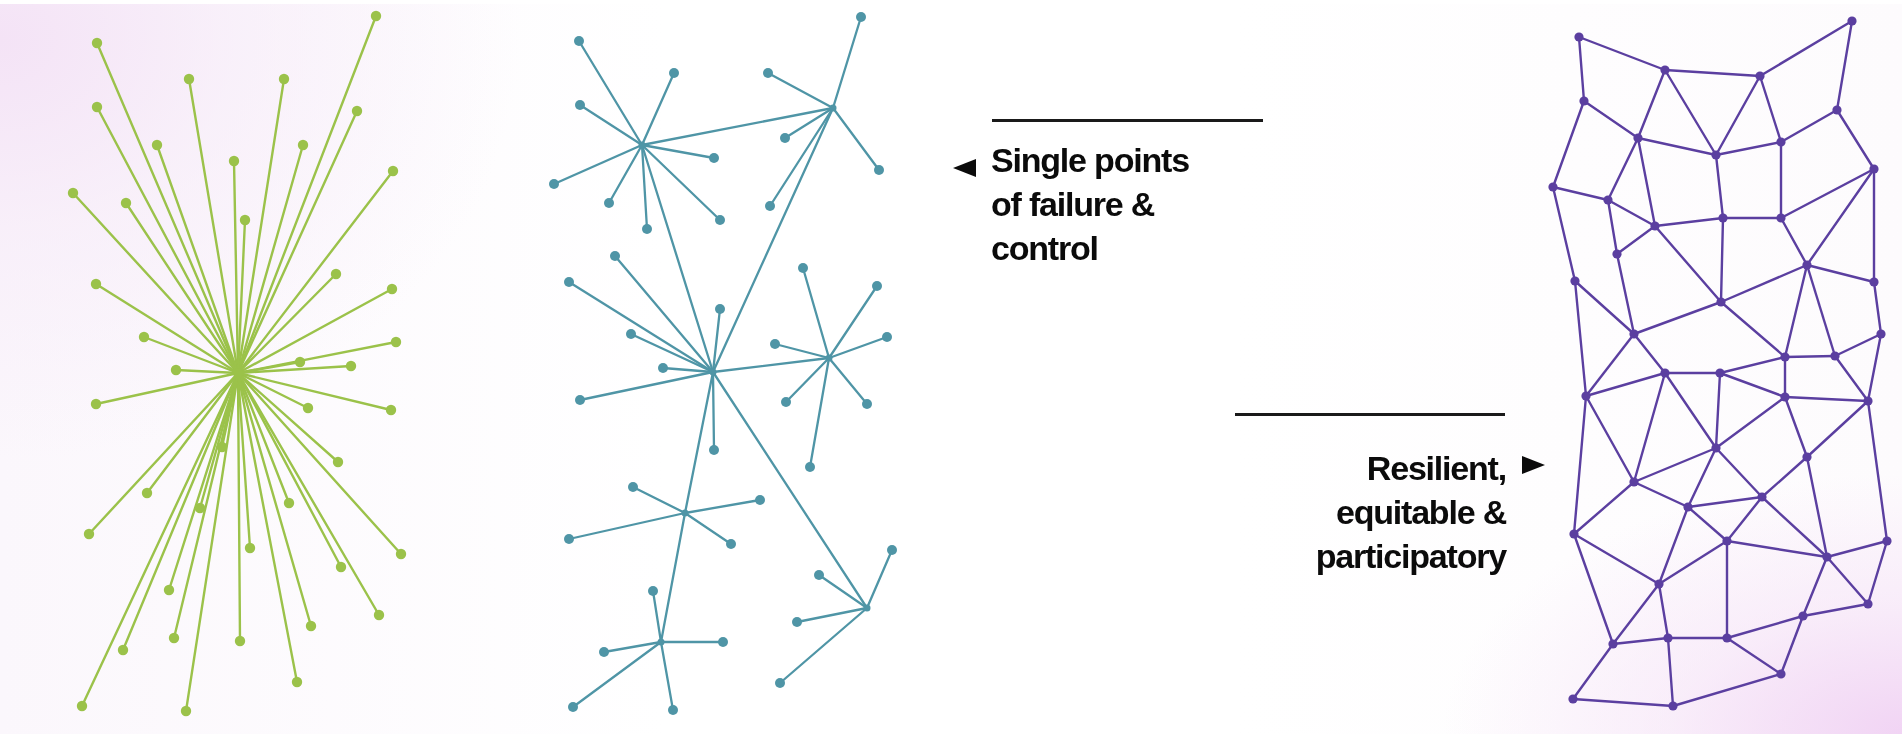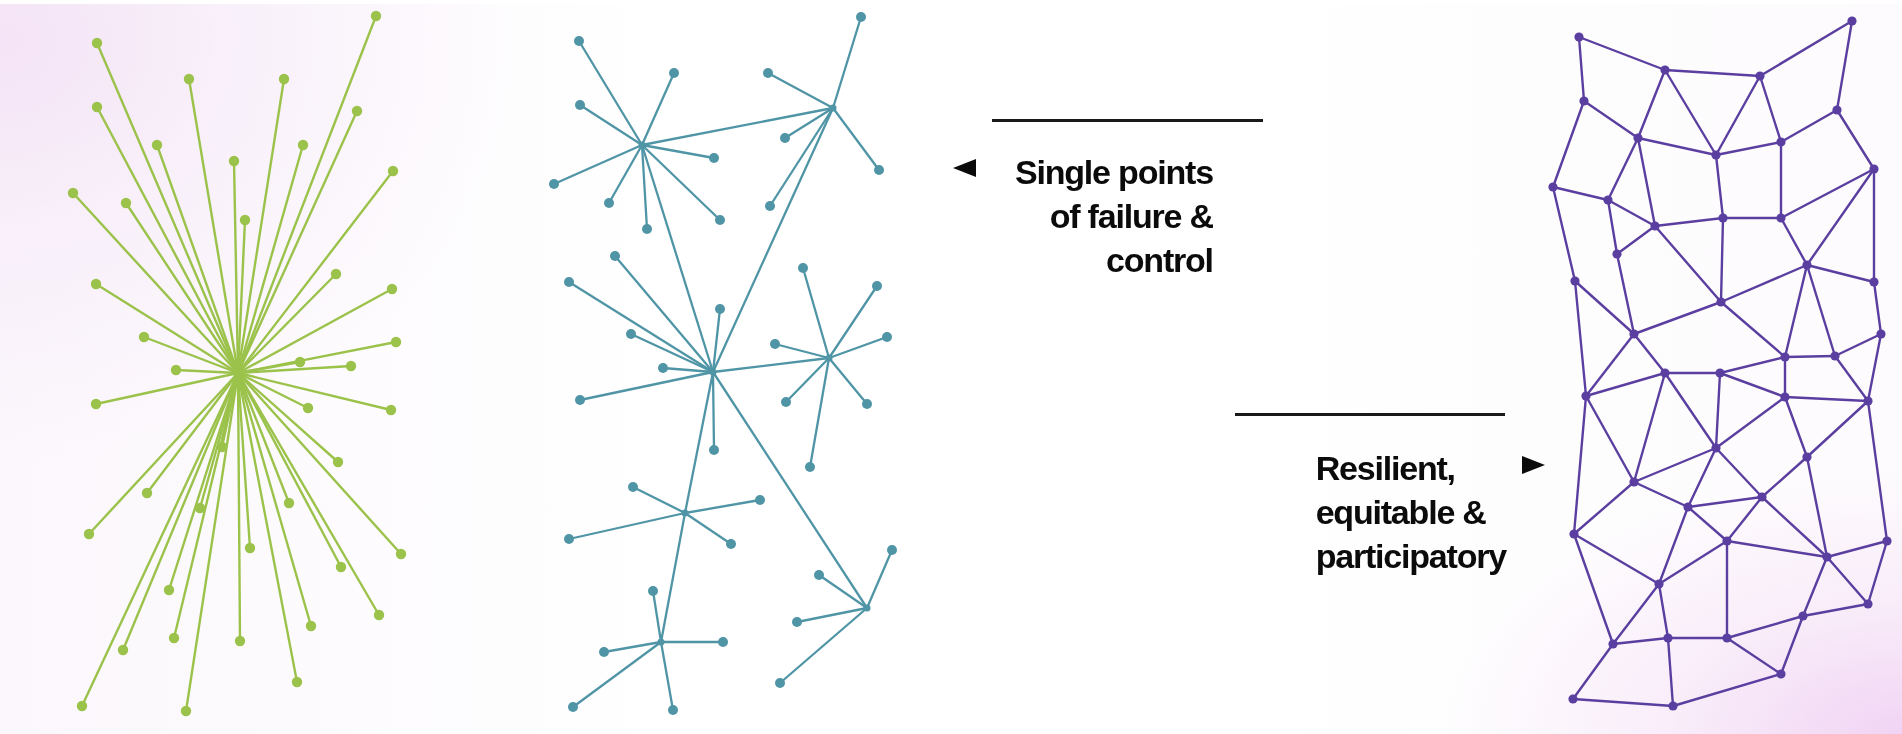--- a/index.html
+++ b/index.html
@@ -10,22 +10,22 @@
       radial-gradient(ellipse 460px 260px at 1902px 734px, #f1d4f4 0%, rgba(244,222,246,0.5) 50%, rgba(255,255,255,0) 100%),
       linear-gradient(90deg, #fbf7fc 0%, #ffffff 35%, #ffffff 65%, #fdfbfd 100%);
     font-family: "Liberation Sans", sans-serif;
   }
   .topstrip { position: absolute; left: 0; top: 0; width: 1902px; height: 4px; background: #ffffff; }
   svg.canvas { position: absolute; left: 0; top: 0; }
   .label {
     position: absolute; color: #0b0b0b; font-weight: 700; font-size: 34px;
     line-height: 44px; letter-spacing: -1.2px; white-space: pre-line;
   }
-  .label-left { left: 991px; top: 150px; text-align: right; margin-left: 24px; }
-  .label-right { right: 396px; top: 446px; }
+  .label-left { left: 991px; top: 138px; text-align: left; }
+  .label-right { right: 396px; top: 446px; text-align: right; }
   .rule { position: absolute; height: 3px; background: #1a1a1a; }
   .rule-top { left: 992px; top: 119px; width: 271px; }
   .rule-bottom { left: 1235px; top: 413px; width: 270px; }
   .arrow { position: absolute; width: 0; height: 0; }
   .arrow-left { left: 953px; top: 159px; border-top: 9px solid transparent; border-bottom: 9px solid transparent; border-right: 23px solid #0b0b0b; }
   .arrow-right { left: 1522px; top: 456px; border-top: 9px solid transparent; border-bottom: 9px solid transparent; border-left: 23px solid #0b0b0b; }
 </style>
 </head>
 <body>
 

